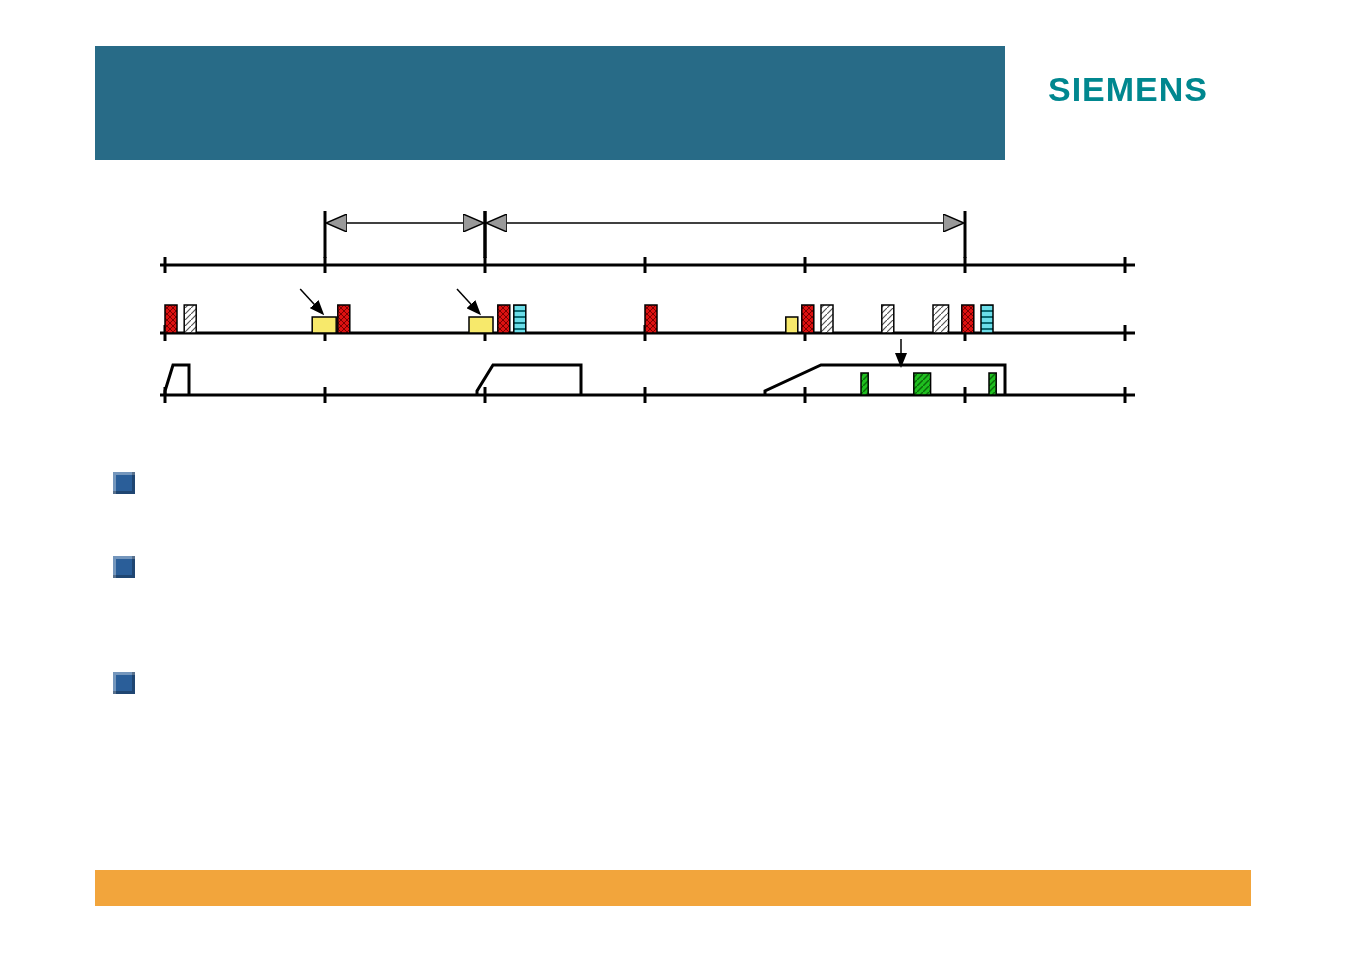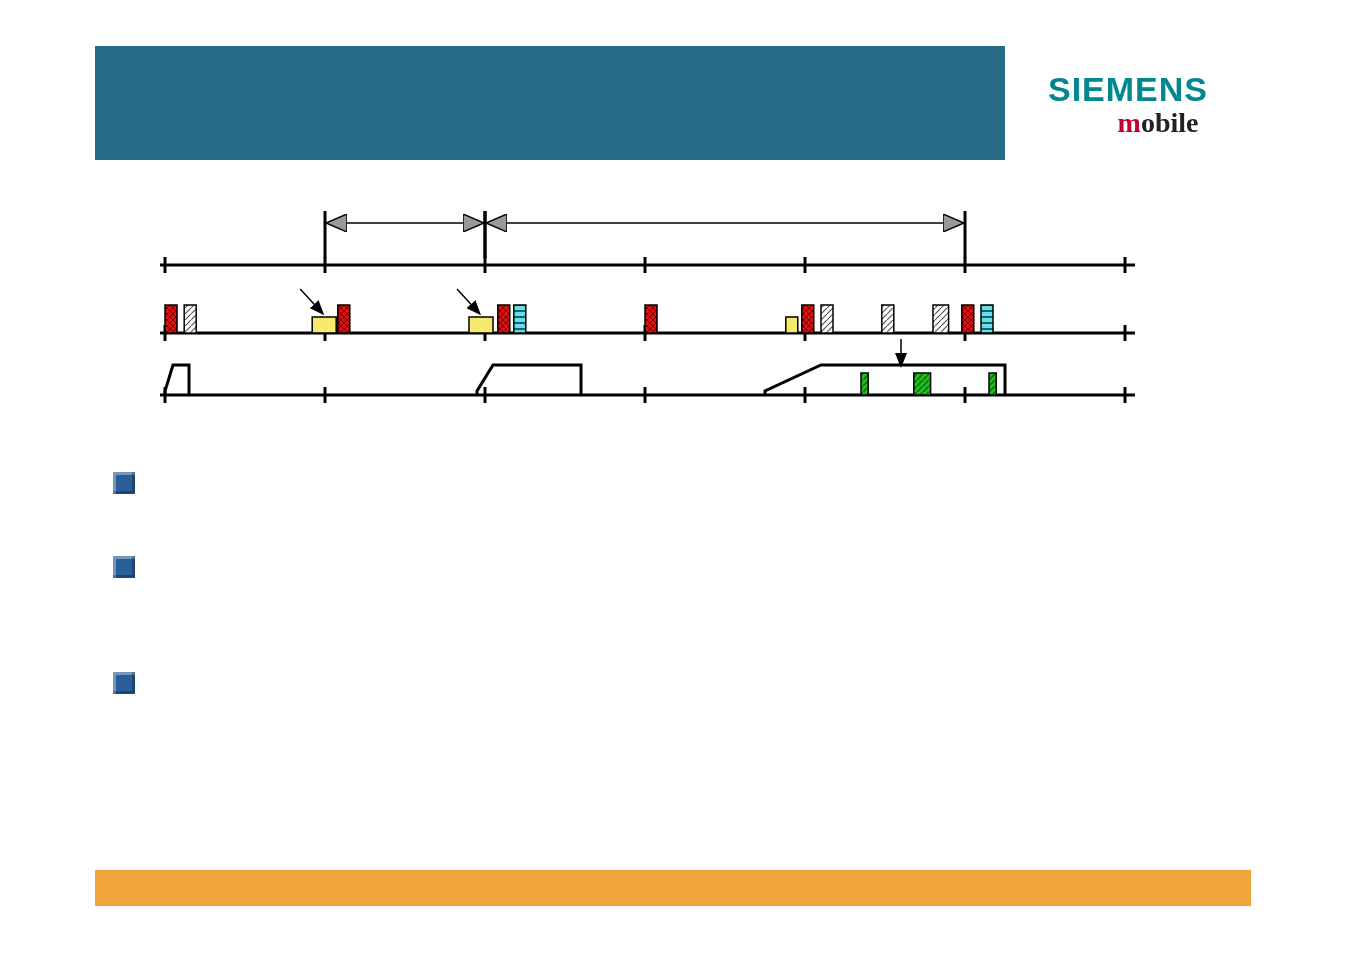--- a/index.html
+++ b/index.html
@@ -86,23 +86,20 @@
 </style>
 </head>
 <body>
 
 <div class="page">
 
   <div class="header-bar"></div>
 
   <div class="logo-box">
     <div class="logo-siemens">SIEMENS</div>
-    <div class="logo-mobile">
-      <span class="m">m</span><span>obile</span>
-    </div>
   </div>
 
   <svg class="diagram" viewBox="0 0 1156 260">
     <defs>
 
       <pattern id="redhatch" width="6" height="6" patternUnits="userSpaceOnUse">
         <rect width="6" height="6" fill="#d11"></rect>
         <line x1="0" y1="0" x2="6" y2="6" stroke="#7a0000" stroke-width="1"></line>
         <line x1="6" y1="0" x2="0" y2="6" stroke="#7a0000" stroke-width="1"></line>
       </pattern>

